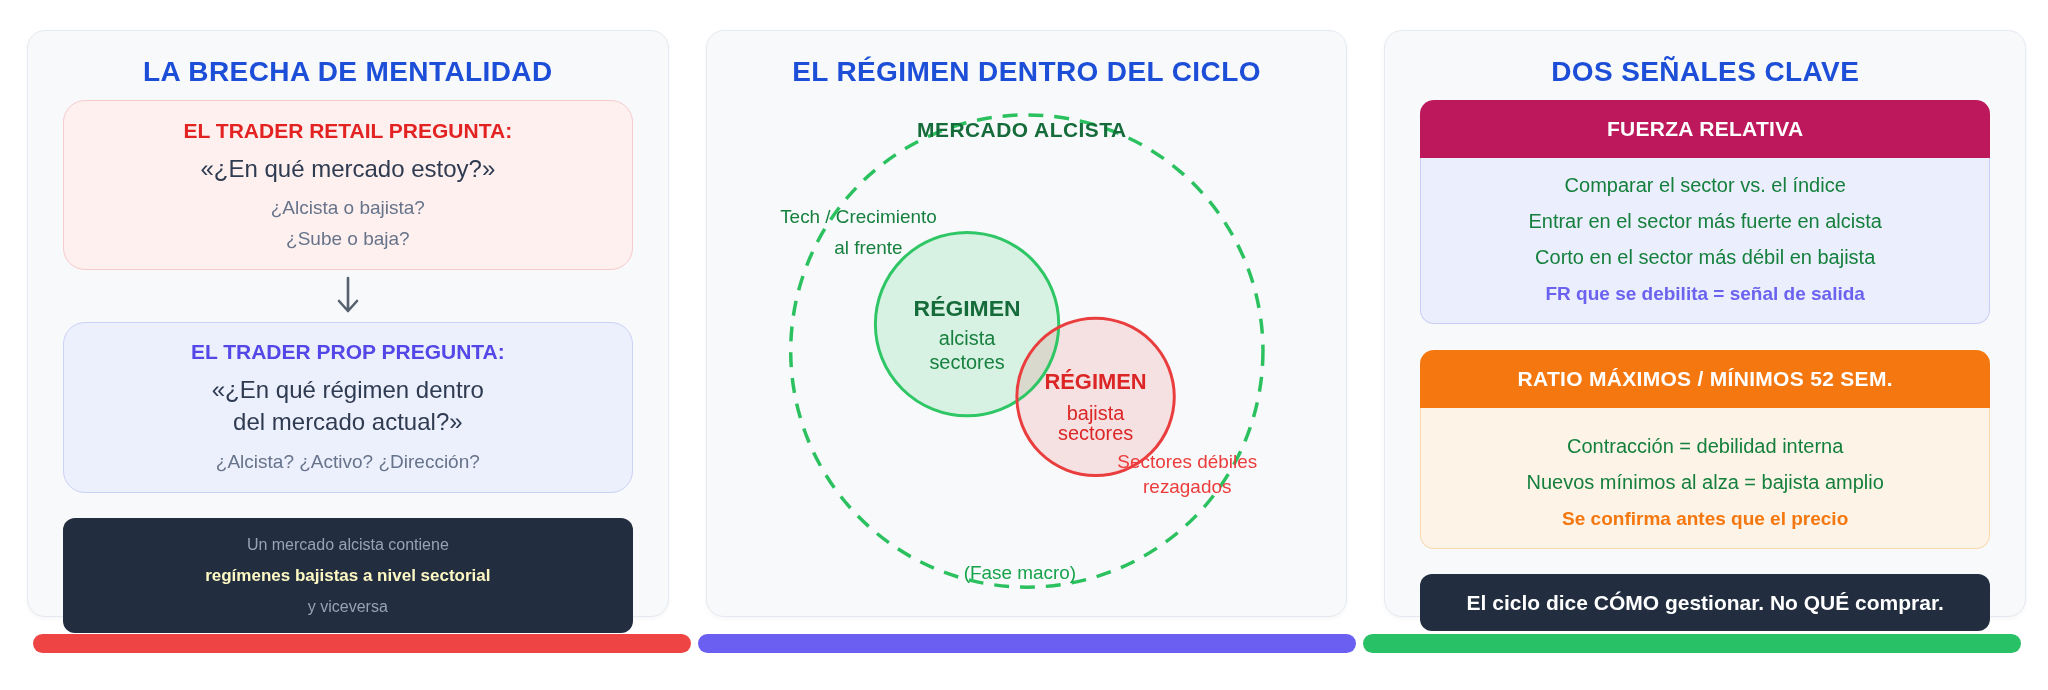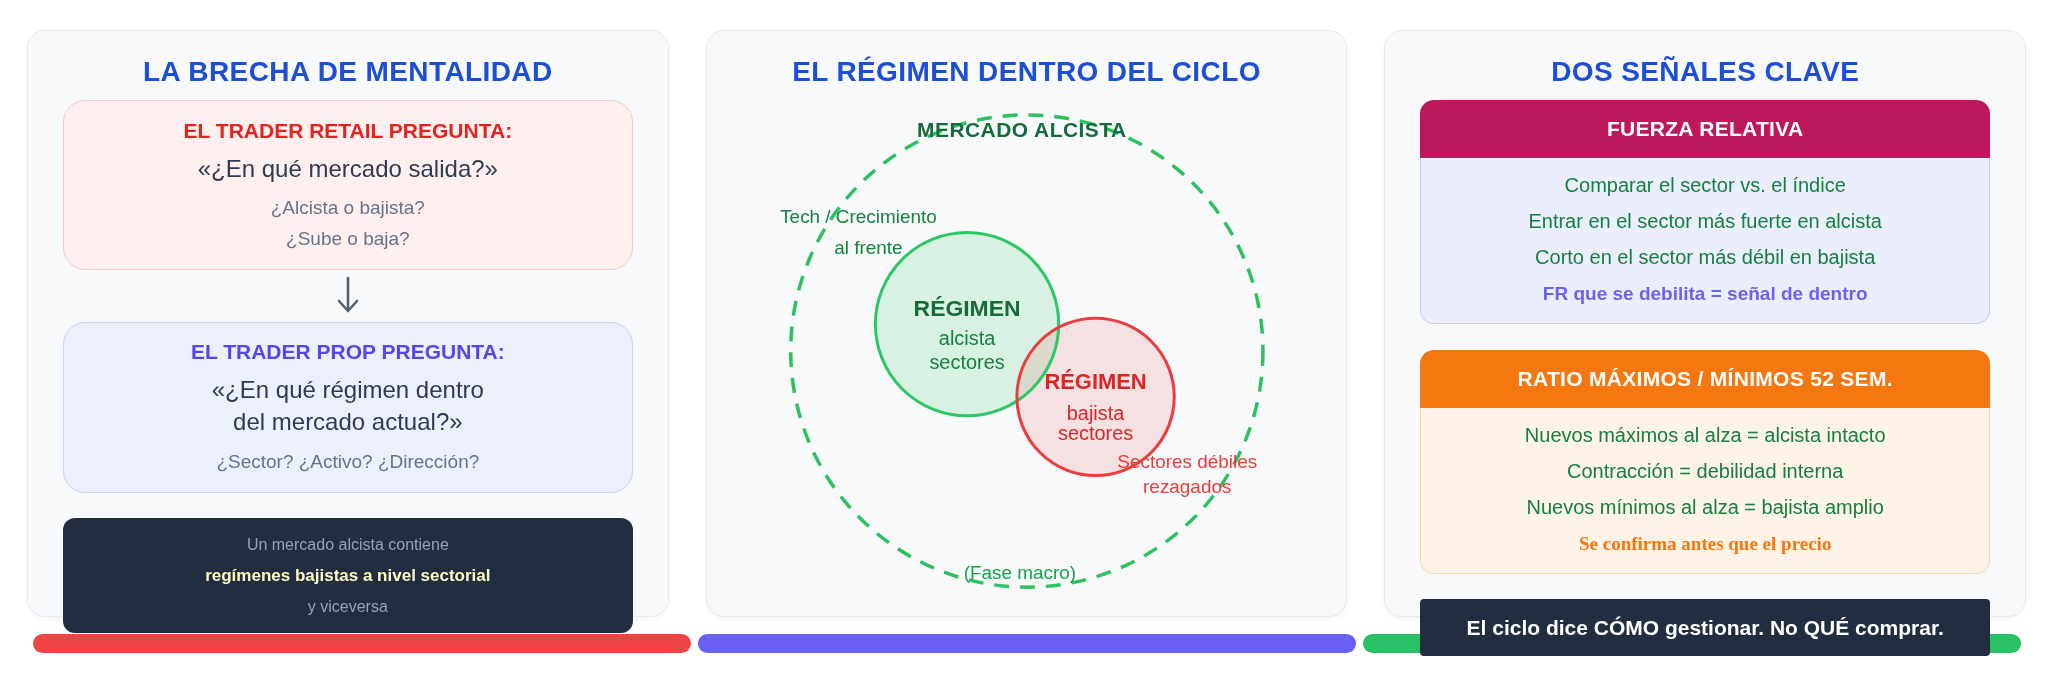--- a/index.html
+++ b/index.html
@@ -47,55 +47,55 @@
   .rs-card .card-header{background:#be185d;}
   .ratio-card{margin-top:26px;}
   .ratio-card .card-header{background:#F5770F;}
   .card-body{border:1.5px solid;border-top:none;border-radius:0 0 14px 14px;
              padding:14px 8px 17px;}
   .rs-card .card-body{background:#EBEEFC;border-color:#C9CEF5;}
   .ratio-card .card-body{background:#FDF3E7;border-color:#F8D8AF;}
   .card-line{color:#15803d;font-size:20px;line-height:1.15;margin-top:13px;}
   .card-highlight{font-size:19px;font-weight:bold;margin-top:14px;line-height:1.2;}
   .rs-card .card-highlight{color:#6B63F0;}
-  .ratio-card .card-highlight{color:#F5770F;font-family:Liberation Serif, serif;}
-  .signal-summary{margin-top:25px;background:#222E40;border-radius:4px;text-align:center;
+  .ratio-card .card-highlight{color:#F5770F;}
+  .signal-summary{margin-top:25px;background:#222E40;border-radius:12px;text-align:center;
                   color:#ffffff;font-size:21px;font-weight:bold;padding:16px 6px;line-height:1.2;}
 
   
   .bars{display:flex;gap:7px;margin:17px 27px 0 33px;}
   .bar{flex:1;height:19px;border-radius:10px;}
 </style>
 </head>
 <body>
 
 <div class="stage">
   <div class="panels">
 
     <section class="panel">
       <h2 class="panel-title">LA BRECHA DE MENTALIDAD</h2>
 
       <div class="box retail-box">
         <div class="box-heading">EL TRADER RETAIL PREGUNTA:</div>
-        <div class="question">«¿En qué mercado salida?»</div>
+        <div class="question">«¿En qué mercado estoy?»</div>
         <div class="subline">¿Alcista o bajista?</div>
         <div class="subline tight">¿Sube o baja?</div>
       </div>
 
       <div class="arrow-wrap">
         <svg width="26" height="38" viewBox="0 0 26 38">
           <path d="M13 2 V33 M4 25 L13 35 L22 25" fill="none" stroke="#57606E" stroke-width="2.6" stroke-linecap="round" stroke-linejoin="round"></path>
         </svg>
       </div>
 
       <div class="box prop-box">
         <div class="box-heading">EL TRADER PROP PREGUNTA:</div>
         <div class="question">«¿En qué régimen dentro</div>
         <div class="question" style="margin-top:0;">del mercado actual?»</div>
-        <div class="subline">¿Sector? ¿Activo? ¿Dirección?</div>
+        <div class="subline">¿Alcista? ¿Activo? ¿Dirección?</div>
       </div>
 
       <div class="summary-box">
         <div class="summary-line">Un mercado alcista contiene</div>
         <div class="summary-strong">regímenes bajistas a nivel sectorial</div>
         <div class="summary-line">y viceversa</div>
       </div>
     </section>
 
     <section class="panel">
@@ -133,28 +133,27 @@
 
     <section class="panel">
       <h2 class="panel-title">DOS SEÑALES CLAVE</h2>
 
       <div class="card rs-card">
         <div class="card-header">FUERZA RELATIVA</div>
         <div class="card-body">
           <div class="card-line" style="margin-top:2px;">Comparar el sector vs. el índice</div>
           <div class="card-line">Entrar en el sector más fuerte en alcista</div>
           <div class="card-line">Corto en el sector más débil en bajista</div>
-          <div class="card-highlight">FR que se debilita = señal de dentro</div>
+          <div class="card-highlight">FR que se debilita = señal de salida</div>
         </div>
       </div>
 
       <div class="card ratio-card">
         <div class="card-header">RATIO MÁXIMOS / MÍNIMOS 52 SEM.</div>
         <div class="card-body">
-          <div class="card-line" style="margin-top:2px;">Nuevos máximos al alza = alcista intacto</div>
           <div class="card-line">Contracción = debilidad interna</div>
           <div class="card-line">Nuevos mínimos al alza = bajista amplio</div>
           <div class="card-highlight">Se confirma antes que el precio</div>
         </div>
       </div>
 
       <div class="signal-summary">El ciclo dice CÓMO gestionar. No QUÉ comprar.</div>
     </section>
   </div>
 

